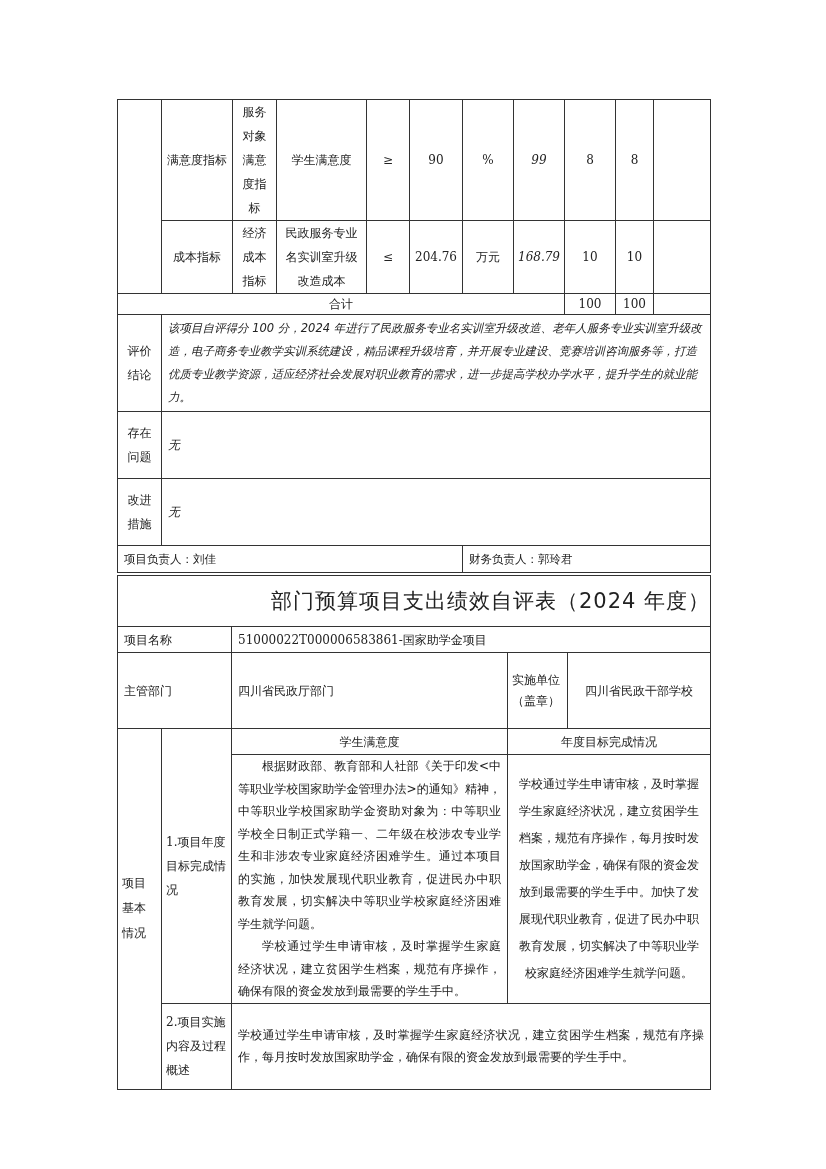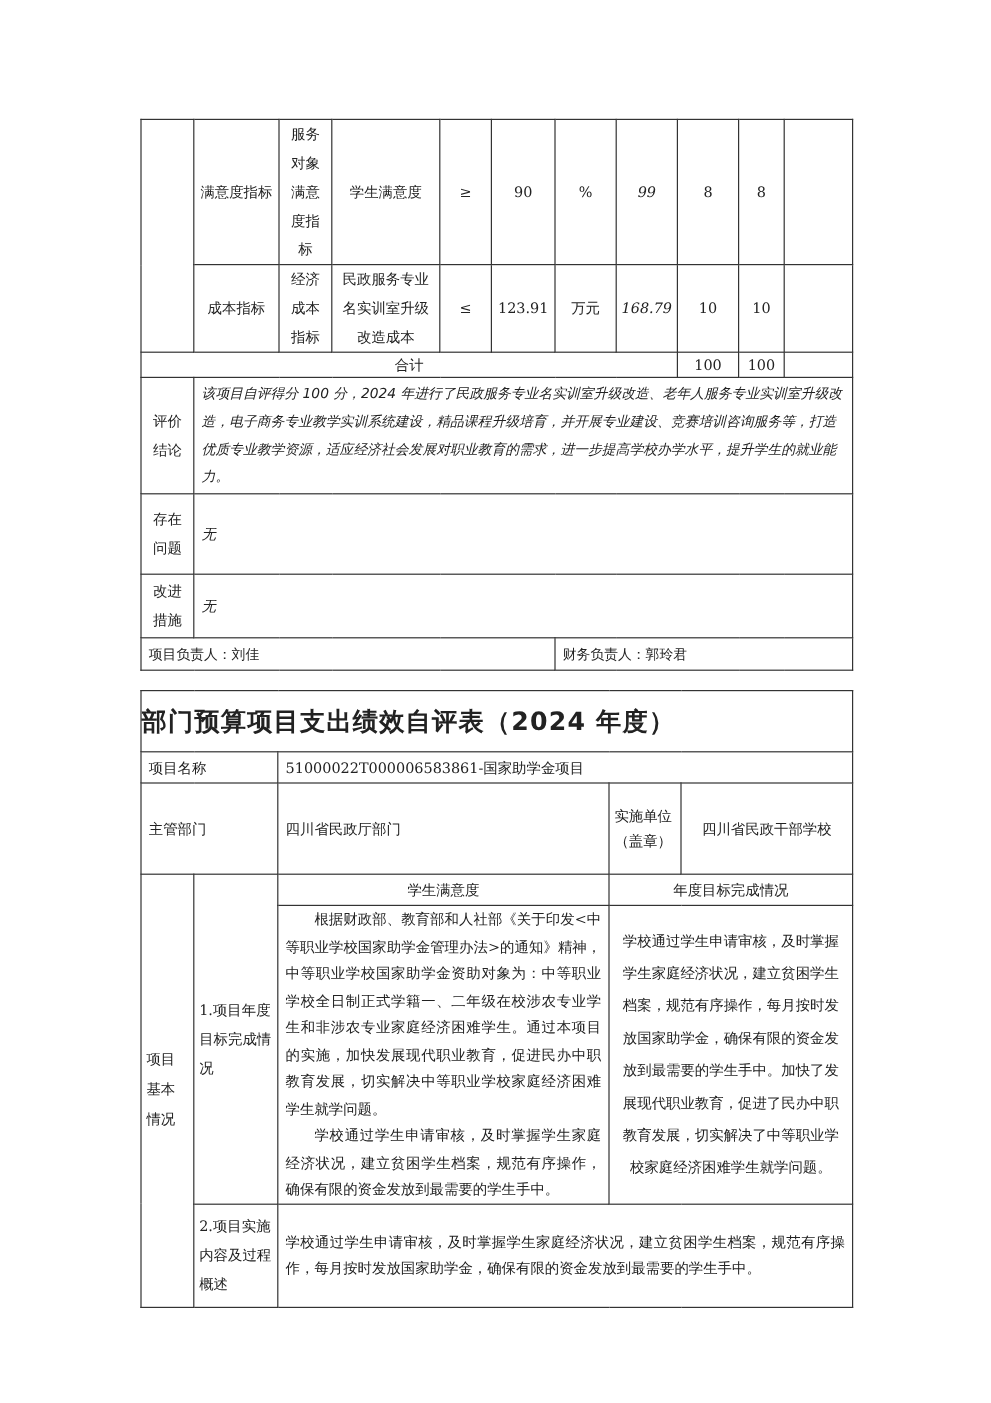--- a/index.html
+++ b/index.html
@@ -10,21 +10,21 @@
   .c { text-align:center; }
   .it { font-style:italic; }
   .sans { font-family:"DejaVu Sans","Liberation Sans",sans-serif; }
   .kai { font-family:"DejaVu Sans","Liberation Sans",sans-serif; font-style:italic;margin-left:19px; }
 
   #t1 { left:117px; top:99px; width:593px; }
   #t2 { left:117px; top:575px; width:593px; }
 
   .eval-text { padding:2px 6px; line-height:23px; font-size:11.5px; }
   .vlabel { padding:0 4px; line-height:24px; }
-  .title { font-size:21px; font-weight:bold; text-align:left; height:50px; letter-spacing:1px;
+  .title { font-size:21px; font-weight:normal; text-align:right; height:50px; letter-spacing:1px;
            font-family:"DejaVu Sans","Liberation Sans",sans-serif; }
   .para { padding:0 6px; line-height:22.5px; text-align:justify; font-size:12px;margin-top:44px; }
   .indent { text-indent:2em; }
   .comp { padding:0 8px; line-height:27px; font-size:12px; text-align:center; font-family:"DejaVu Sans","Liberation Sans",sans-serif; }
   .sig { font-family:"DejaVu Sans","Liberation Sans",sans-serif; font-size:11.5px; padding-left:6px; height:26px; }
 </style>
 </head>
 <body>
 
 <table id="t1">
@@ -53,42 +53,42 @@
     <td class="c it">99</td>
     <td class="c">8</td>
     <td class="c">8</td>
     <td></td>
   </tr>
   <tr style="height:66px">
     <td class="c vlabel">成本指标</td>
     <td class="c vlabel">经济成本指标</td>
     <td class="c vlabel">民政服务专业名实训室升级改造成本</td>
     <td class="c">≤</td>
-    <td class="c">123.91</td>
+    <td class="c">204.76</td>
     <td class="c">万元</td>
     <td class="c it">168.79</td>
     <td class="c">10</td>
     <td class="c">10</td>
     <td></td>
   </tr>
   <tr style="height:21px">
     <td colspan="8" class="c" style="line-height:19px">合计</td>
     <td class="c" style="line-height:19px">100</td>
     <td class="c" style="line-height:19px">100</td>
     <td></td>
   </tr>
   <tr style="height:71px">
     <td class="c vlabel">评价结论</td>
     <td colspan="10" class="eval-text kai">该项目自评得分 100 分，2024 年进行了民政服务专业名实训室升级改造、老年人服务专业实训室升级改造，电子商务专业教学实训系统建设，精品课程升级培育，并开展专业建设、竞赛培训咨询服务等，打造优质专业教学资源，适应经济社会发展对职业教育的需求，进一步提高学校办学水平，提升学生的就业能力。</td>
   </tr>
   <tr style="height:67px">
     <td class="c vlabel">存在问题</td>
     <td colspan="10" class="kai" style="padding-left:6px">无</td>
   </tr>
-  <tr style="height:53px">
+  <tr style="height:67px">
     <td class="c vlabel">改进措施</td>
     <td colspan="10" class="kai" style="padding-left:6px">无</td>
   </tr>
   <tr>
     <td colspan="6" class="sig">项目负责人：刘佳</td>
     <td colspan="5" class="sig">财务负责人：郭玲君</td>
   </tr>
 </tbody>
   </table>
 

